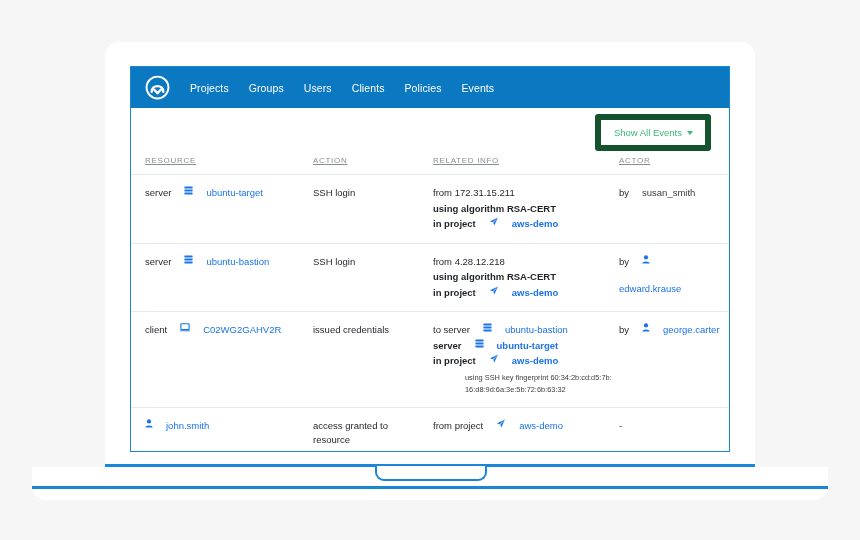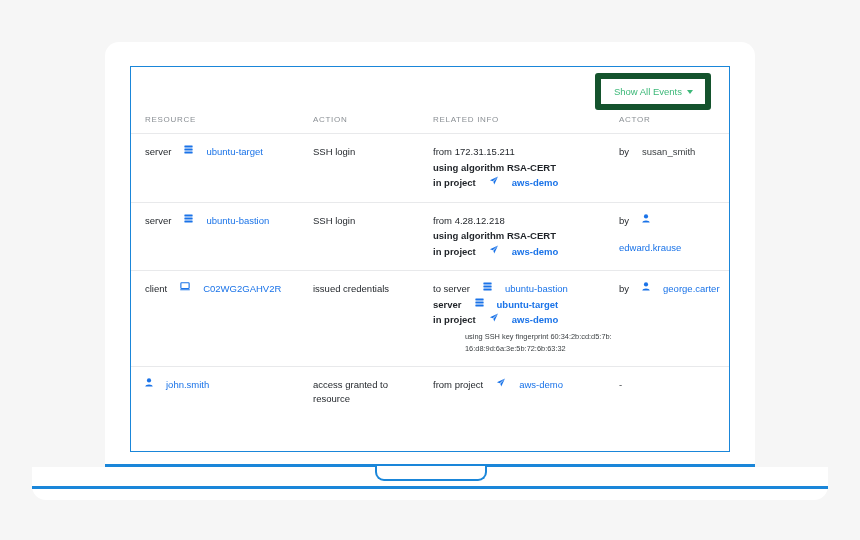--- a/index.html
+++ b/index.html
@@ -111,20 +111,21 @@
   
   table#events-table { width: 100%; border-collapse: collapse; table-layout: fixed; }
   #events-table thead th {
     text-align: left;
     font-size: 8px;
     font-weight: 400;
     color: #8a8f94;
     letter-spacing: .7px;
     padding: 0 0 9px 0;
     border-bottom: 1px solid #e8e9eb;
+    text-decoration: underline;
   }
   #events-table tbody td {
     font-size: 9.5px;
     color: #1f2328;
     vertical-align: top;
     padding: 11px 6px 11px 0;
     border-bottom: 1px solid #e8e9eb;
     line-height: 14.5px;
   }
   #events-table tbody tr:last-child td { border-bottom: none; }
@@ -159,20 +160,37 @@
 </style>
 </head>
 <body>
 
 <div id="device">
 
   <div id="laptop-screen"></div>
 
   <div id="app">
 
+    <div id="topnav">
+      <span class="logo-wrap">
+        <svg width="25" height="25" viewBox="0 0 32 32" aria-hidden="true">
+          <circle cx="16" cy="16" r="14" fill="none" stroke="#ffffff" stroke-width="2.4"></circle>
+          <path d="M8.6 21.5 C8.6 11.8 23.4 11.8 23.4 21.5" fill="none" stroke="#ffffff" stroke-width="3.1" stroke-linecap="round"></path>
+          <path d="M11.6 18.6 L16 23.4 L20.4 18.6" fill="none" stroke="#ffffff" stroke-width="3.1" stroke-linecap="round" stroke-linejoin="round"></path>
+        </svg>
+      </span>
+      <div class="nav-items">
+        <div class="nav-item">Projects</div>
+        <div class="nav-item">Groups</div>
+        <div class="nav-item">Users</div>
+        <div class="nav-item">Clients</div>
+        <div class="nav-item">Policies</div>
+        <div class="nav-item">Events</div>
+      </div>
+    </div>
 
     <div id="toolbar">
       <button id="show-all-events">
         <span>Show All Events</span>
         <span class="caret-down"></span>
       </button>
     </div>
 
     <table id="events-table">
       <thead>

